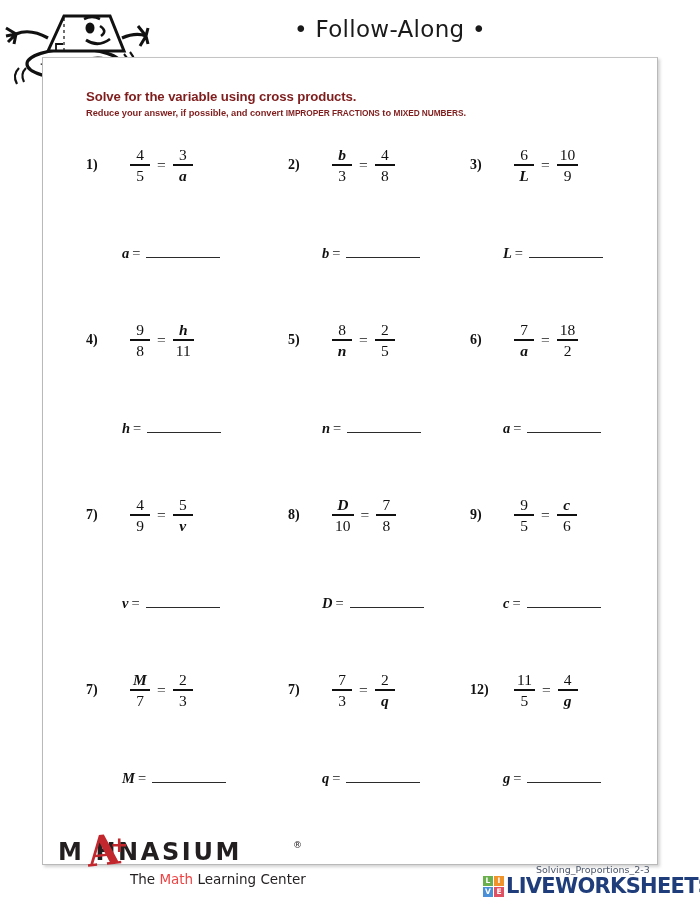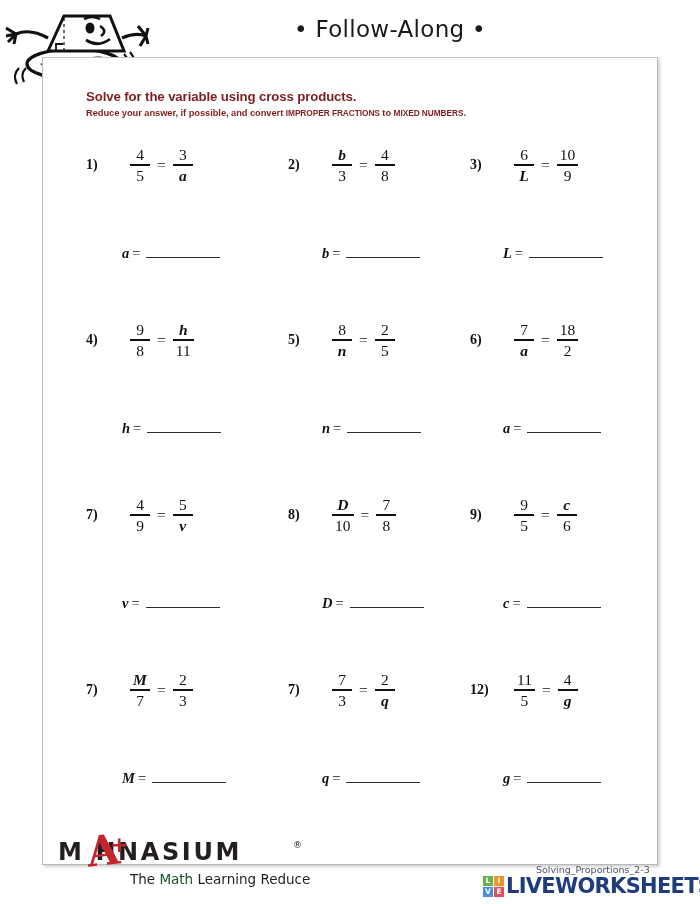--- a/index.html
+++ b/index.html
@@ -206,21 +206,21 @@
     color: #231f20;
   }
   #mn-tag {
     position: absolute;
     left: 72px; top: 33px;
     font-family: "DejaVu Sans", sans-serif;
     font-size: 13.5px;
     color: #231f20;
     white-space: nowrap;
   }
-  #mn-tag .red { color: #14532d; }
+  #mn-tag .red { color: #ef4444; }
 
   
   #lw-caption {
     position: absolute;
     left: 536px; top: 864px;
     font-family: "DejaVu Sans", sans-serif;
     font-size: 9.5px;
     color: #4a5568;
     white-space: nowrap;
   }
@@ -584,21 +584,21 @@
       <span class="ans-eq">=</span>
       <span class="ans-line"></span>
     </span>
   </div>
 
   <div id="mathnasium">
     <div id="mn-word">M  HNASIUM</div>
     <div id="mn-plus-a">A</div>
     <div id="mn-plus-mark">+</div>
     <div id="mn-reg">®</div>
-    <div id="mn-tag"><span>The </span><span class="red">Math</span><span> Learning Reduce</span></div>
+    <div id="mn-tag"><span>The </span><span class="red">Math</span><span> Learning Center</span></div>
   </div>
 
   <div id="lw-caption">Solving_Proportions_2-3</div>
   <div id="lw-logo">
     <div id="lw-squares">
       <span class="lw-sq" style="background: rgb(106, 176, 76);">L</span>
       <span class="lw-sq" style="background: rgb(240, 147, 43);">I</span>
       <span class="lw-sq" style="background: rgb(74, 144, 217);">V</span>
       <span class="lw-sq" style="background: rgb(224, 82, 99);">E</span>
     </div>

